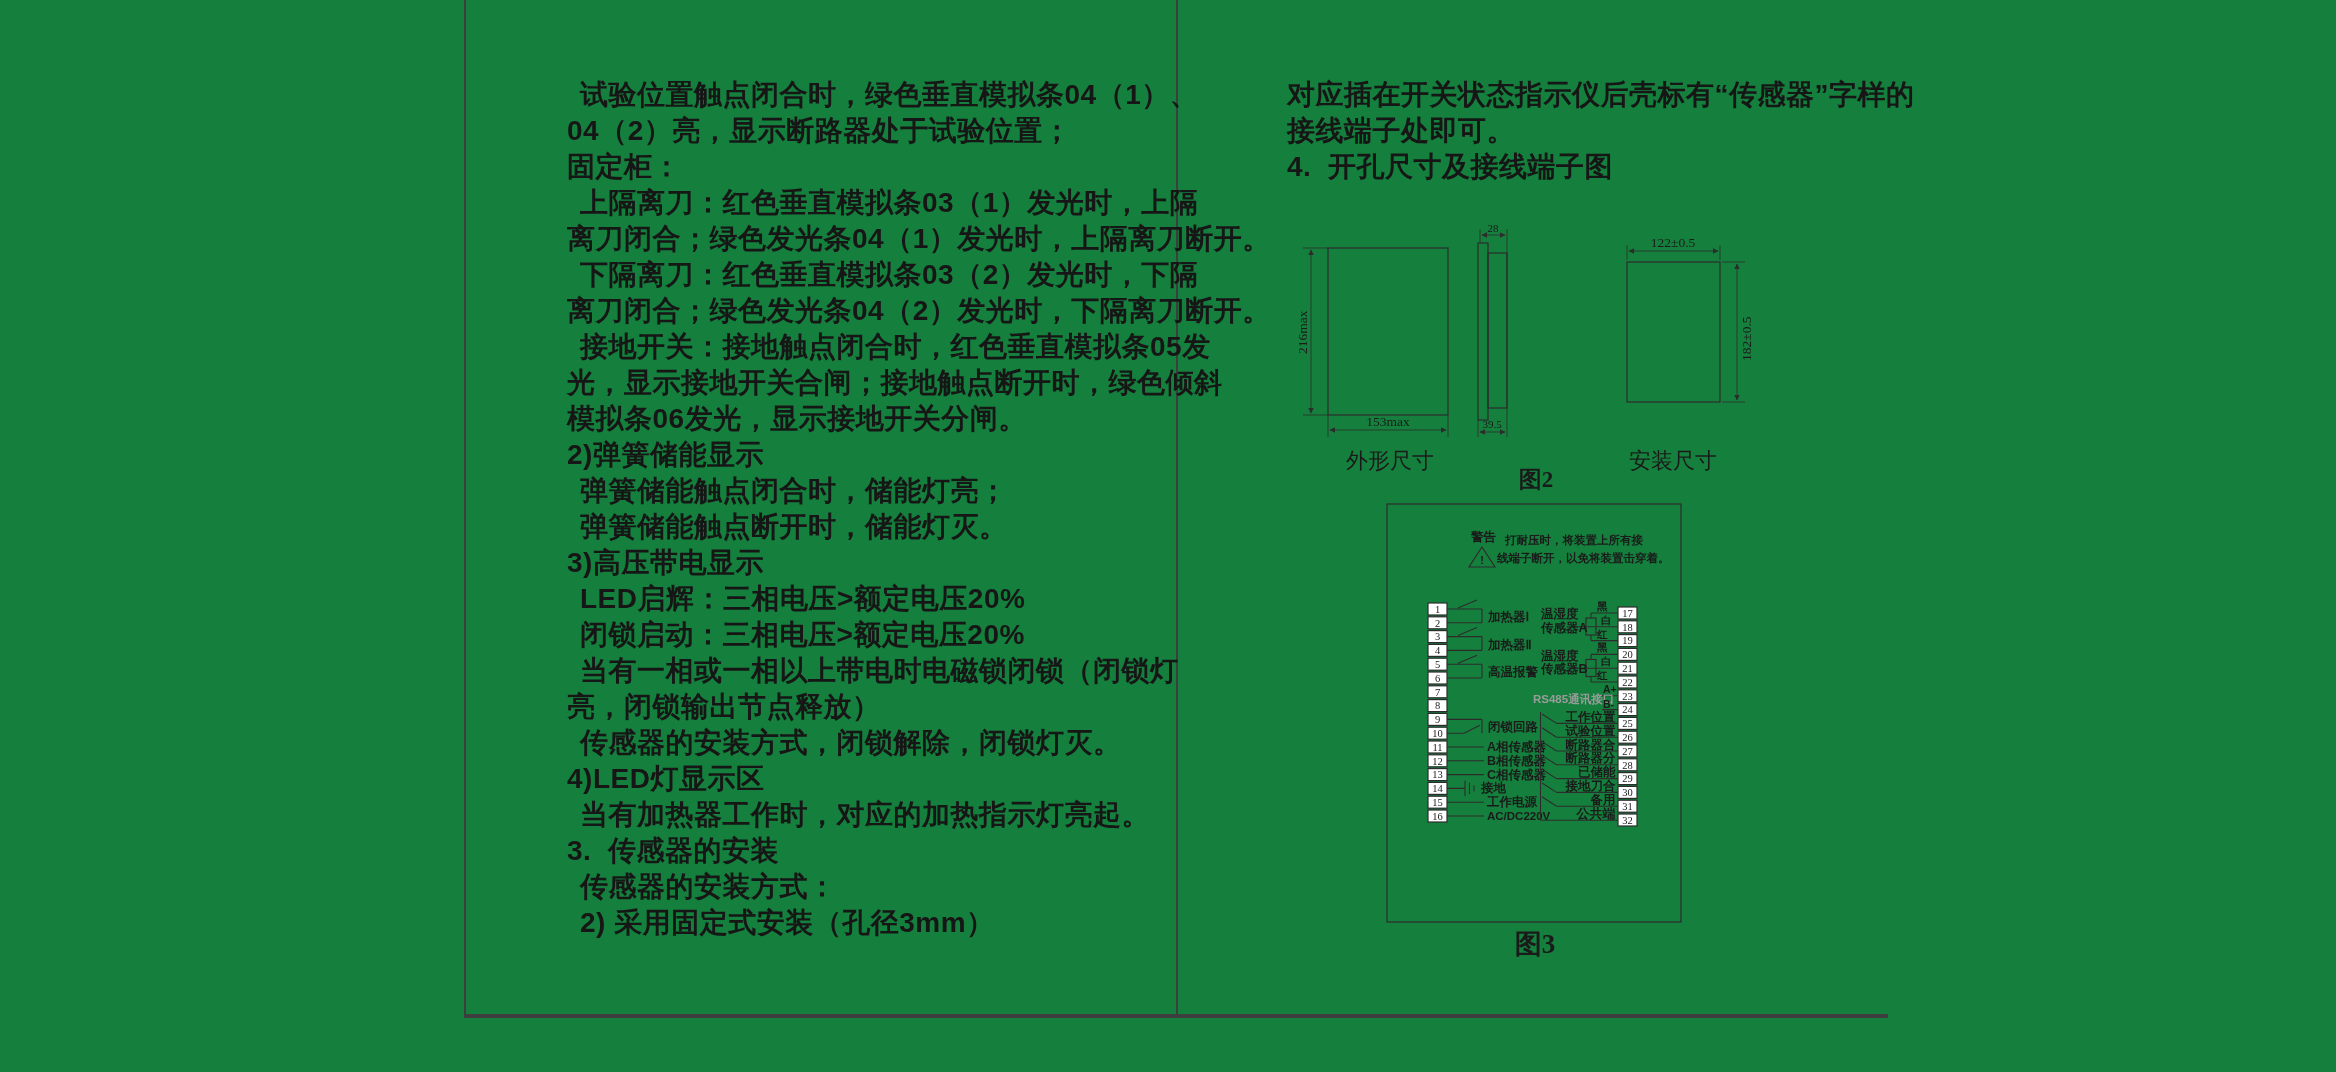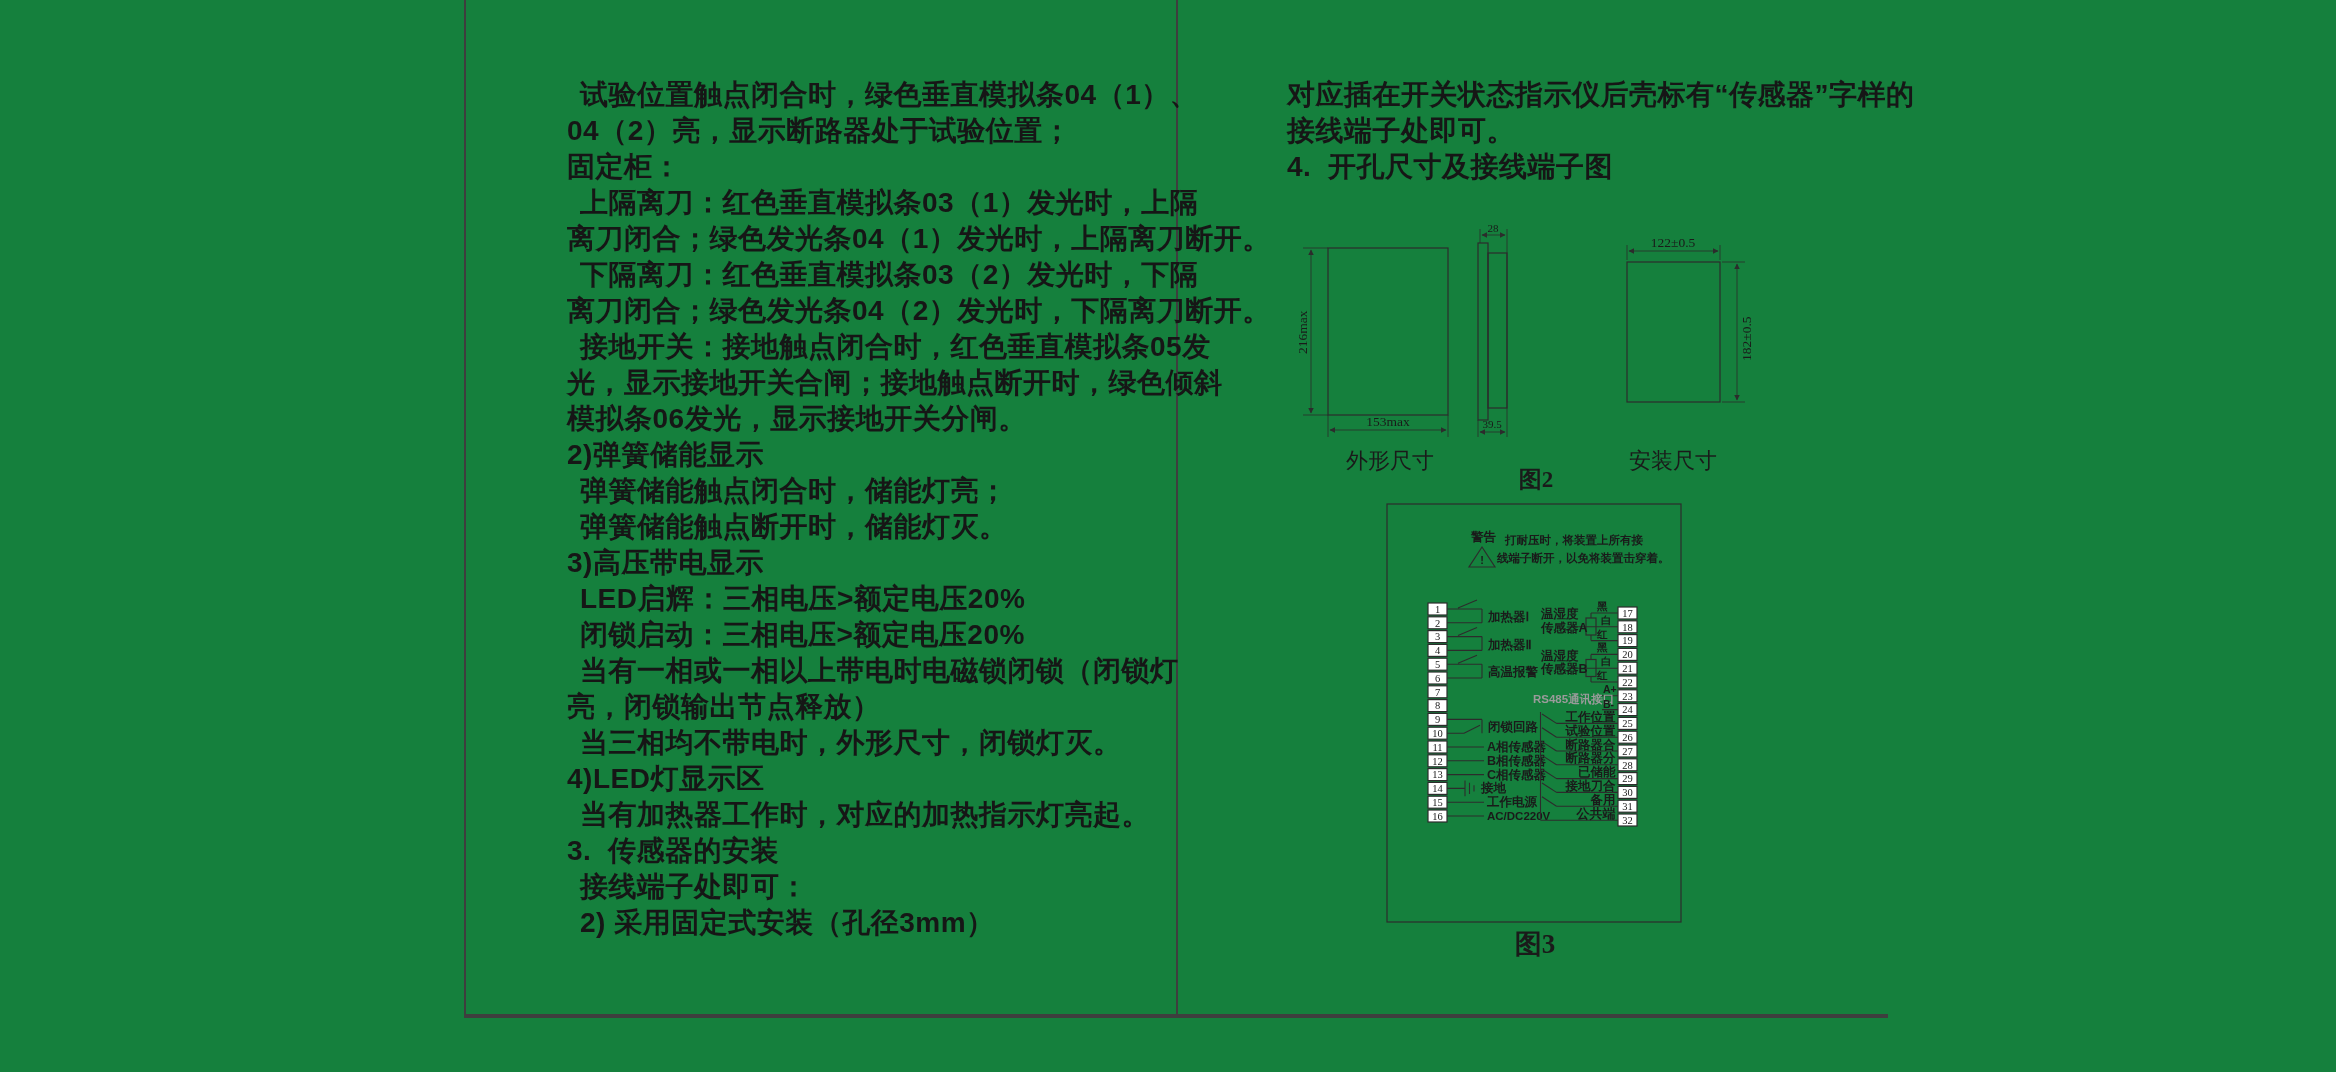--- a/index.html
+++ b/index.html
@@ -60,25 +60,25 @@
       <div class="line indent-0">光，显示接地开关合闸；接地触点断开时，绿色倾斜</div>
       <div class="line indent-0">模拟条06发光，显示接地开关分闸。</div>
       <div class="line indent-0">2)弹簧储能显示</div>
       <div class="line indent-2">弹簧储能触点闭合时，储能灯亮；</div>
       <div class="line indent-2">弹簧储能触点断开时，储能灯灭。</div>
       <div class="line indent-0">3)高压带电显示</div>
       <div class="line indent-2">LED启辉：三相电压&gt;额定电压20%</div>
       <div class="line indent-2">闭锁启动：三相电压&gt;额定电压20%</div>
       <div class="line indent-2">当有一相或一相以上带电时电磁锁闭锁（闭锁灯</div>
       <div class="line indent-0">亮，闭锁输出节点释放）</div>
-      <div class="line indent-2">当三相均不带电时，外形尺寸，闭锁灯灭。</div>
+      <div class="line indent-2">传感器的安装方式，闭锁解除，闭锁灯灭。</div>
       <div class="line indent-0">4)LED灯显示区</div>
       <div class="line indent-2">当有加热器工作时，对应的加热指示灯亮起。</div>
       <div class="line indent-0">3.  传感器的安装</div>
-      <div class="line indent-2">接线端子处即可：</div>
+      <div class="line indent-2">传感器的安装方式：</div>
       <div class="line indent-2">2) 采用固定式安装（孔径3mm）</div>
     </div>
   <div class="text-col right-col">
       <div class="line indent-0">对应插在开关状态指示仪后壳标有“传感器”字样的</div>
       <div class="line indent-0">接线端子处即可。</div>
       <div class="line indent-0">4.  开孔尺寸及接线端子图</div>
     </div>
 
   <svg class="fig2" width="460" height="272" viewBox="0 0 460 272">
     <defs>

